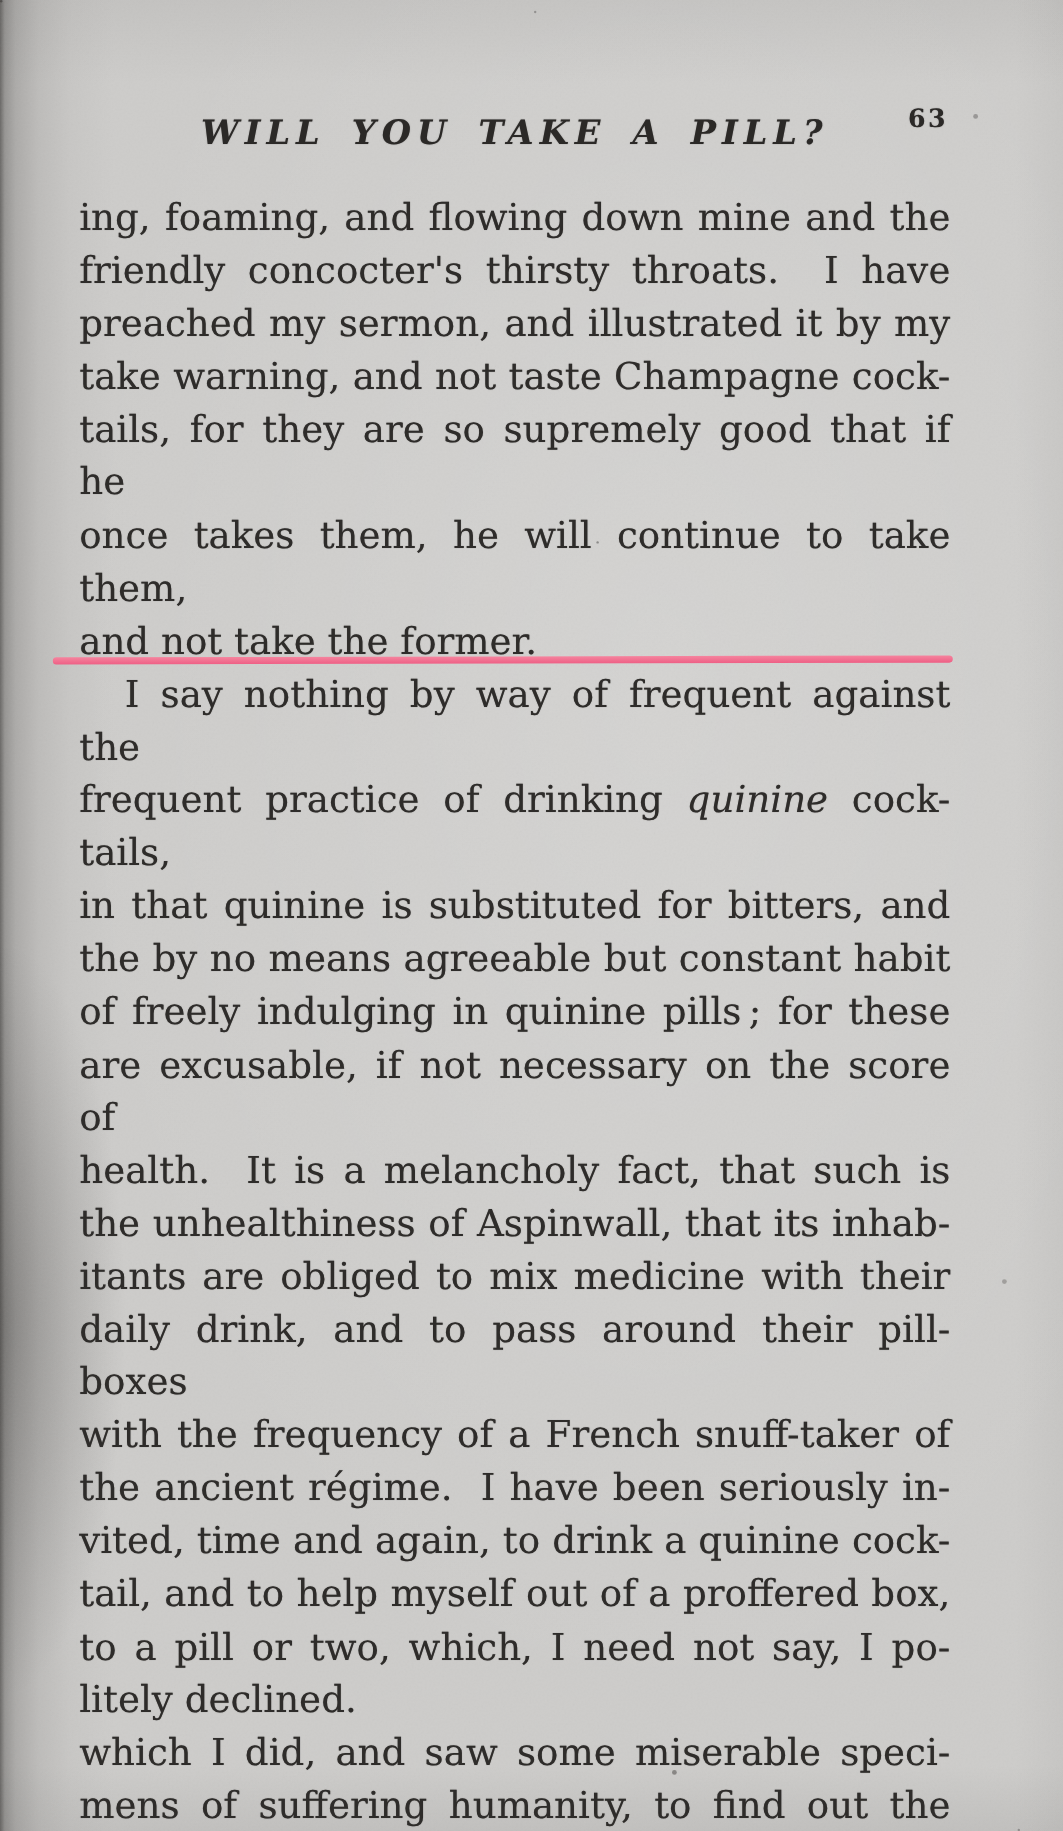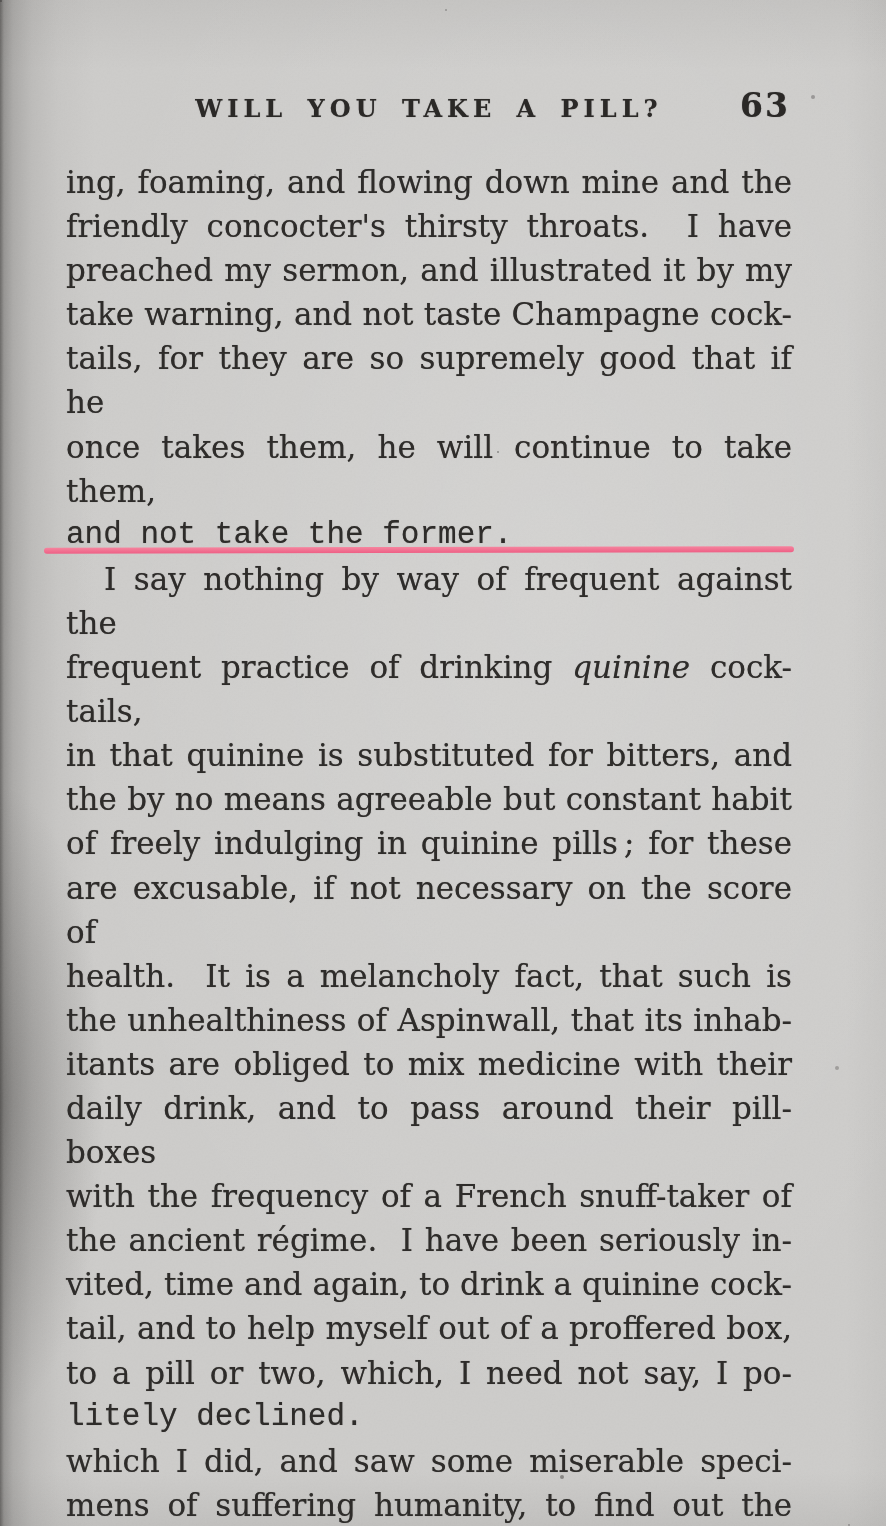--- a/index.html
+++ b/index.html
@@ -52,32 +52,33 @@
   .header {
     position: absolute;
     left: 66px;
     top: 94px;
     width: 726px;
     height: 40px;
   }
   .running-title {
     display: block;
     text-align: center;
-    font-size: 24px;
+    font-size: 28px;
     font-weight: 700;
     letter-spacing: 5px;
     word-spacing: 7px;
     color: #2b2927;
     text-shadow: 0 0 1px rgba(43,41,39,0.45);
+    font-style: italic;
   }
   .page-number {
     position: absolute;
     right: 2px;
     top: -8px;
-    font-size: 33px;
+    font-size: 21px;
     font-weight: 700;
     letter-spacing: 2px;
     color: #2b2927;
     text-shadow: 0 0 1px rgba(43,41,39,0.45);
   }
   .body-text {
     position: absolute;
     left: 66px;
     top: 160px;
     width: 726px;
@@ -88,21 +89,21 @@
   .paragraph { margin: 0; }
   .line {
     position: relative;
     text-align: justify;
     text-align-last: justify;
     white-space: nowrap;
     text-justify: inter-word;
   }
   .line { white-space: normal; }
   .line.indent { text-indent: 38px; }
-  .line.last { text-align-last: left; font-family: Liberation Mono, monospace; }
+  .line.last { text-align-last: left; }
   .line em { font-style: italic; }
   .pink-underline {
     position: absolute;
     left: -22px;
     right: -2px;
     bottom: 4px;
     height: 6px;
     border-radius: 3px;
     transform: rotate(-0.12deg);
     pointer-events: none;

